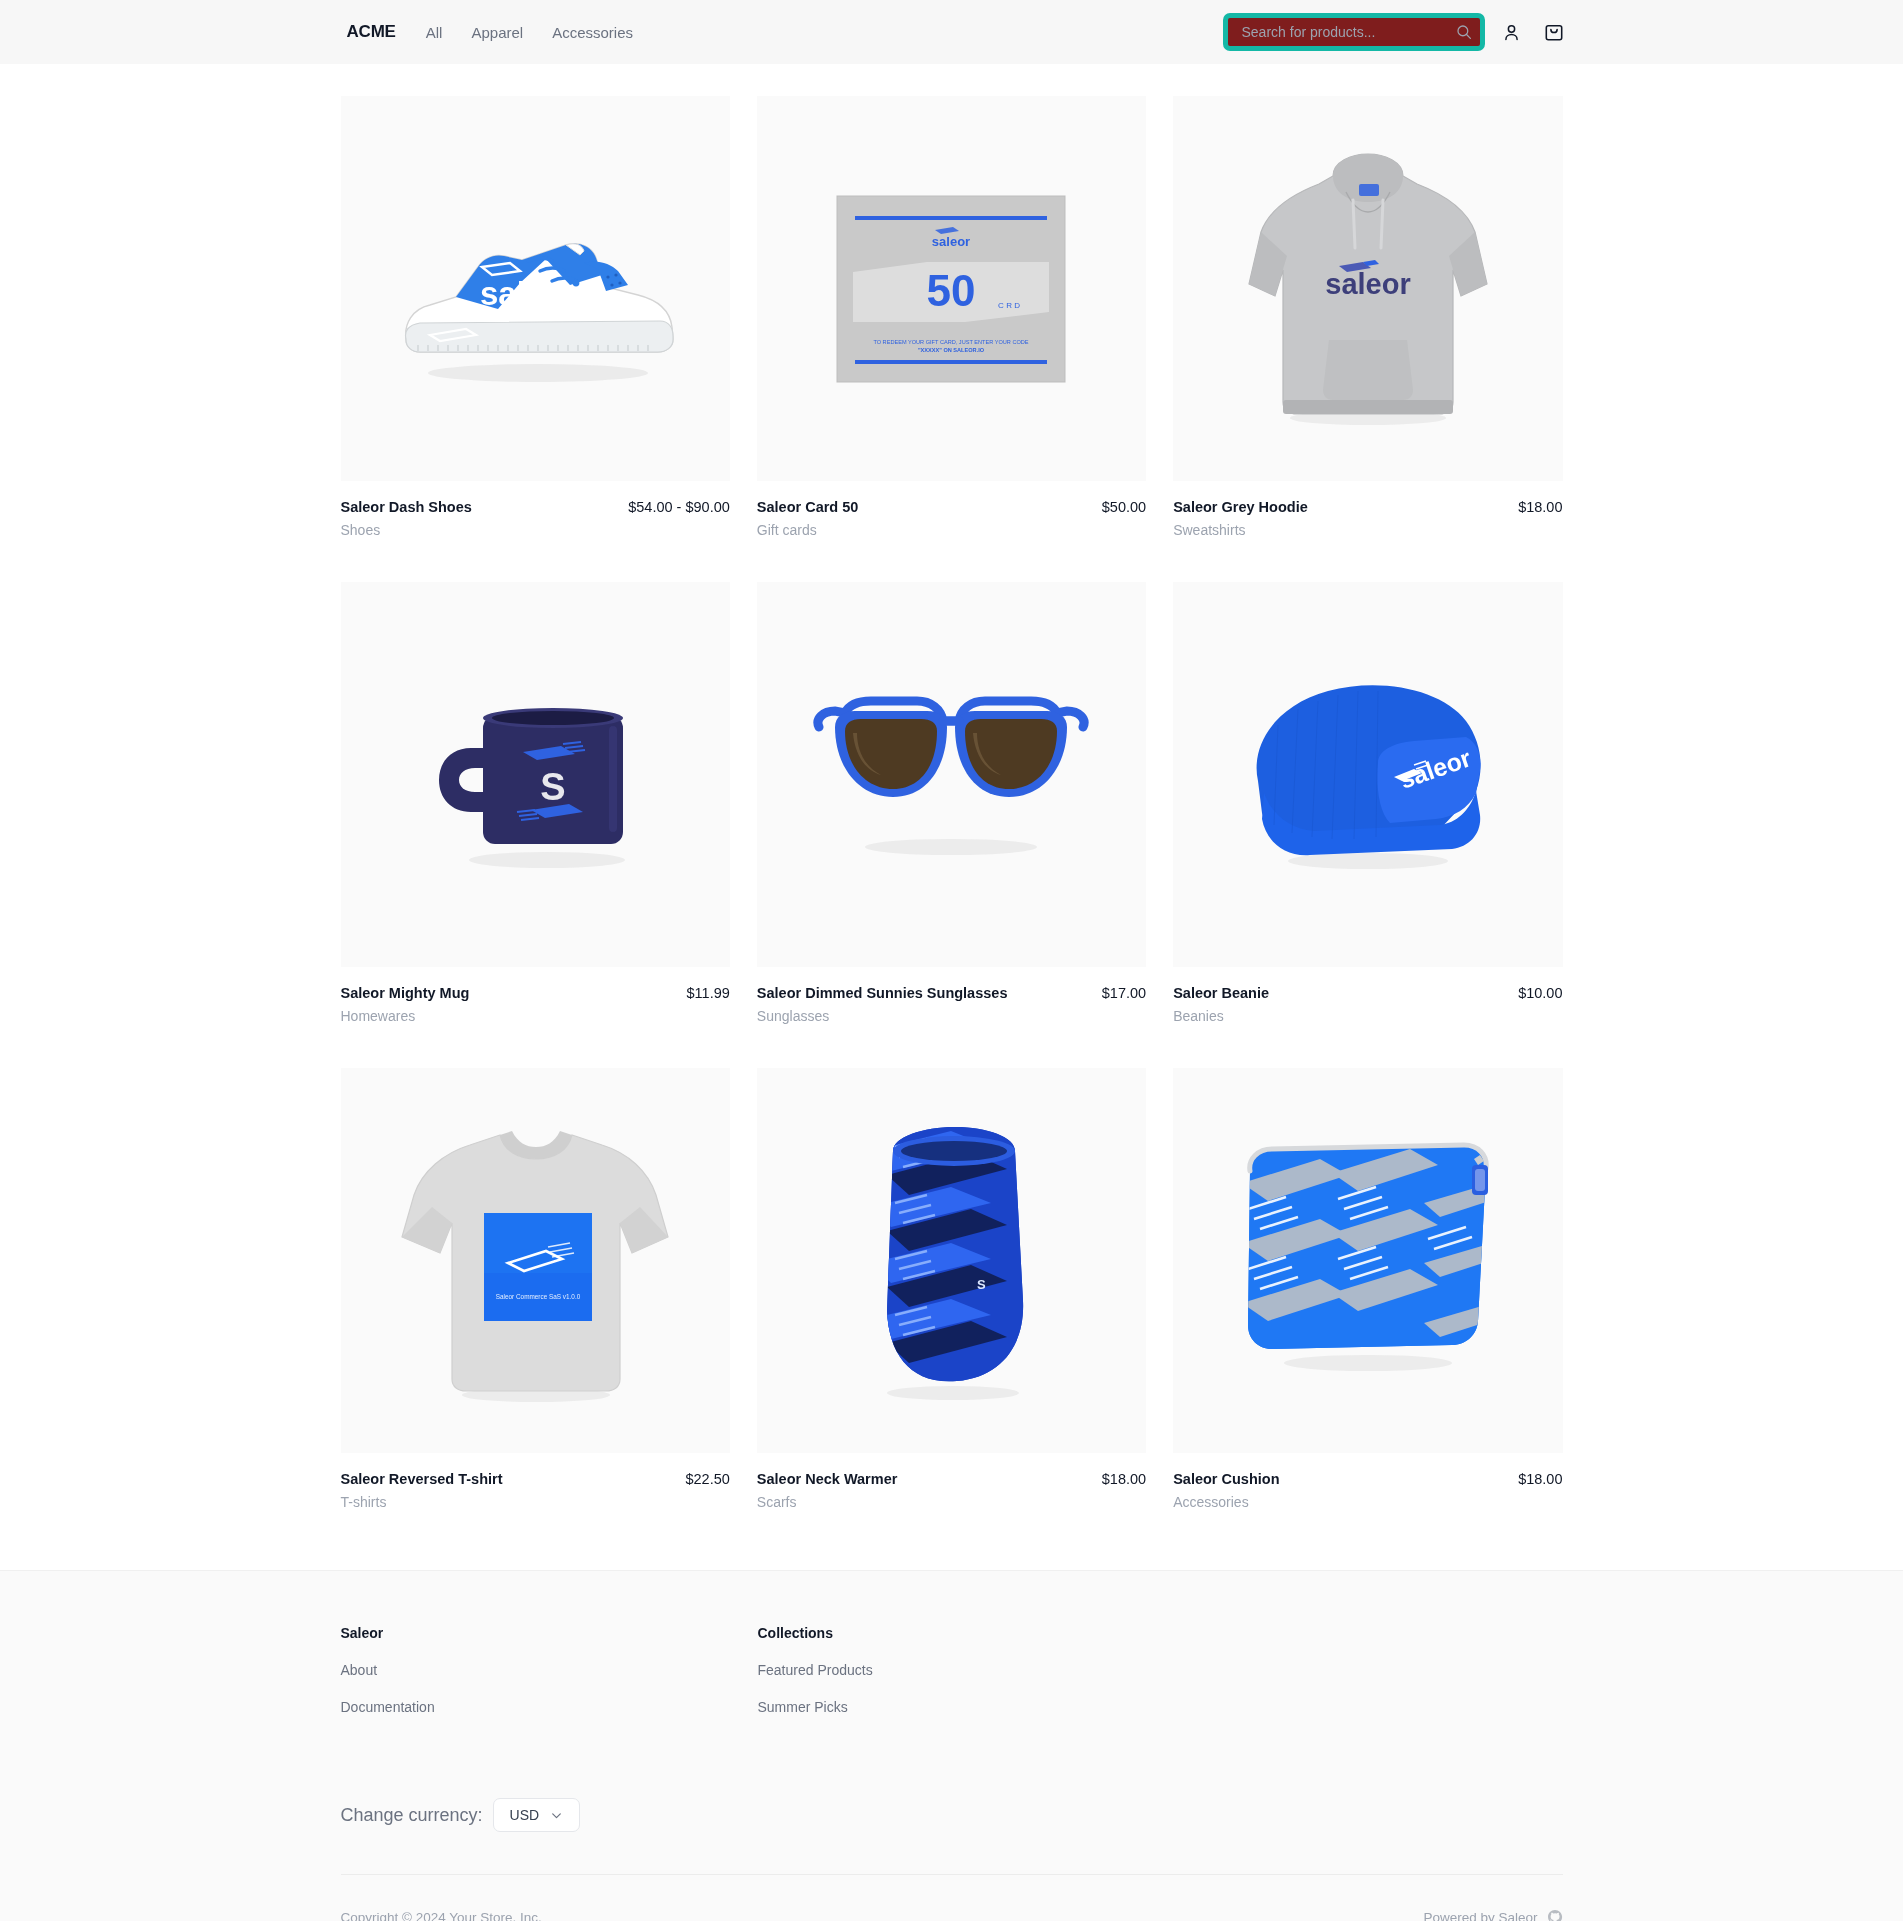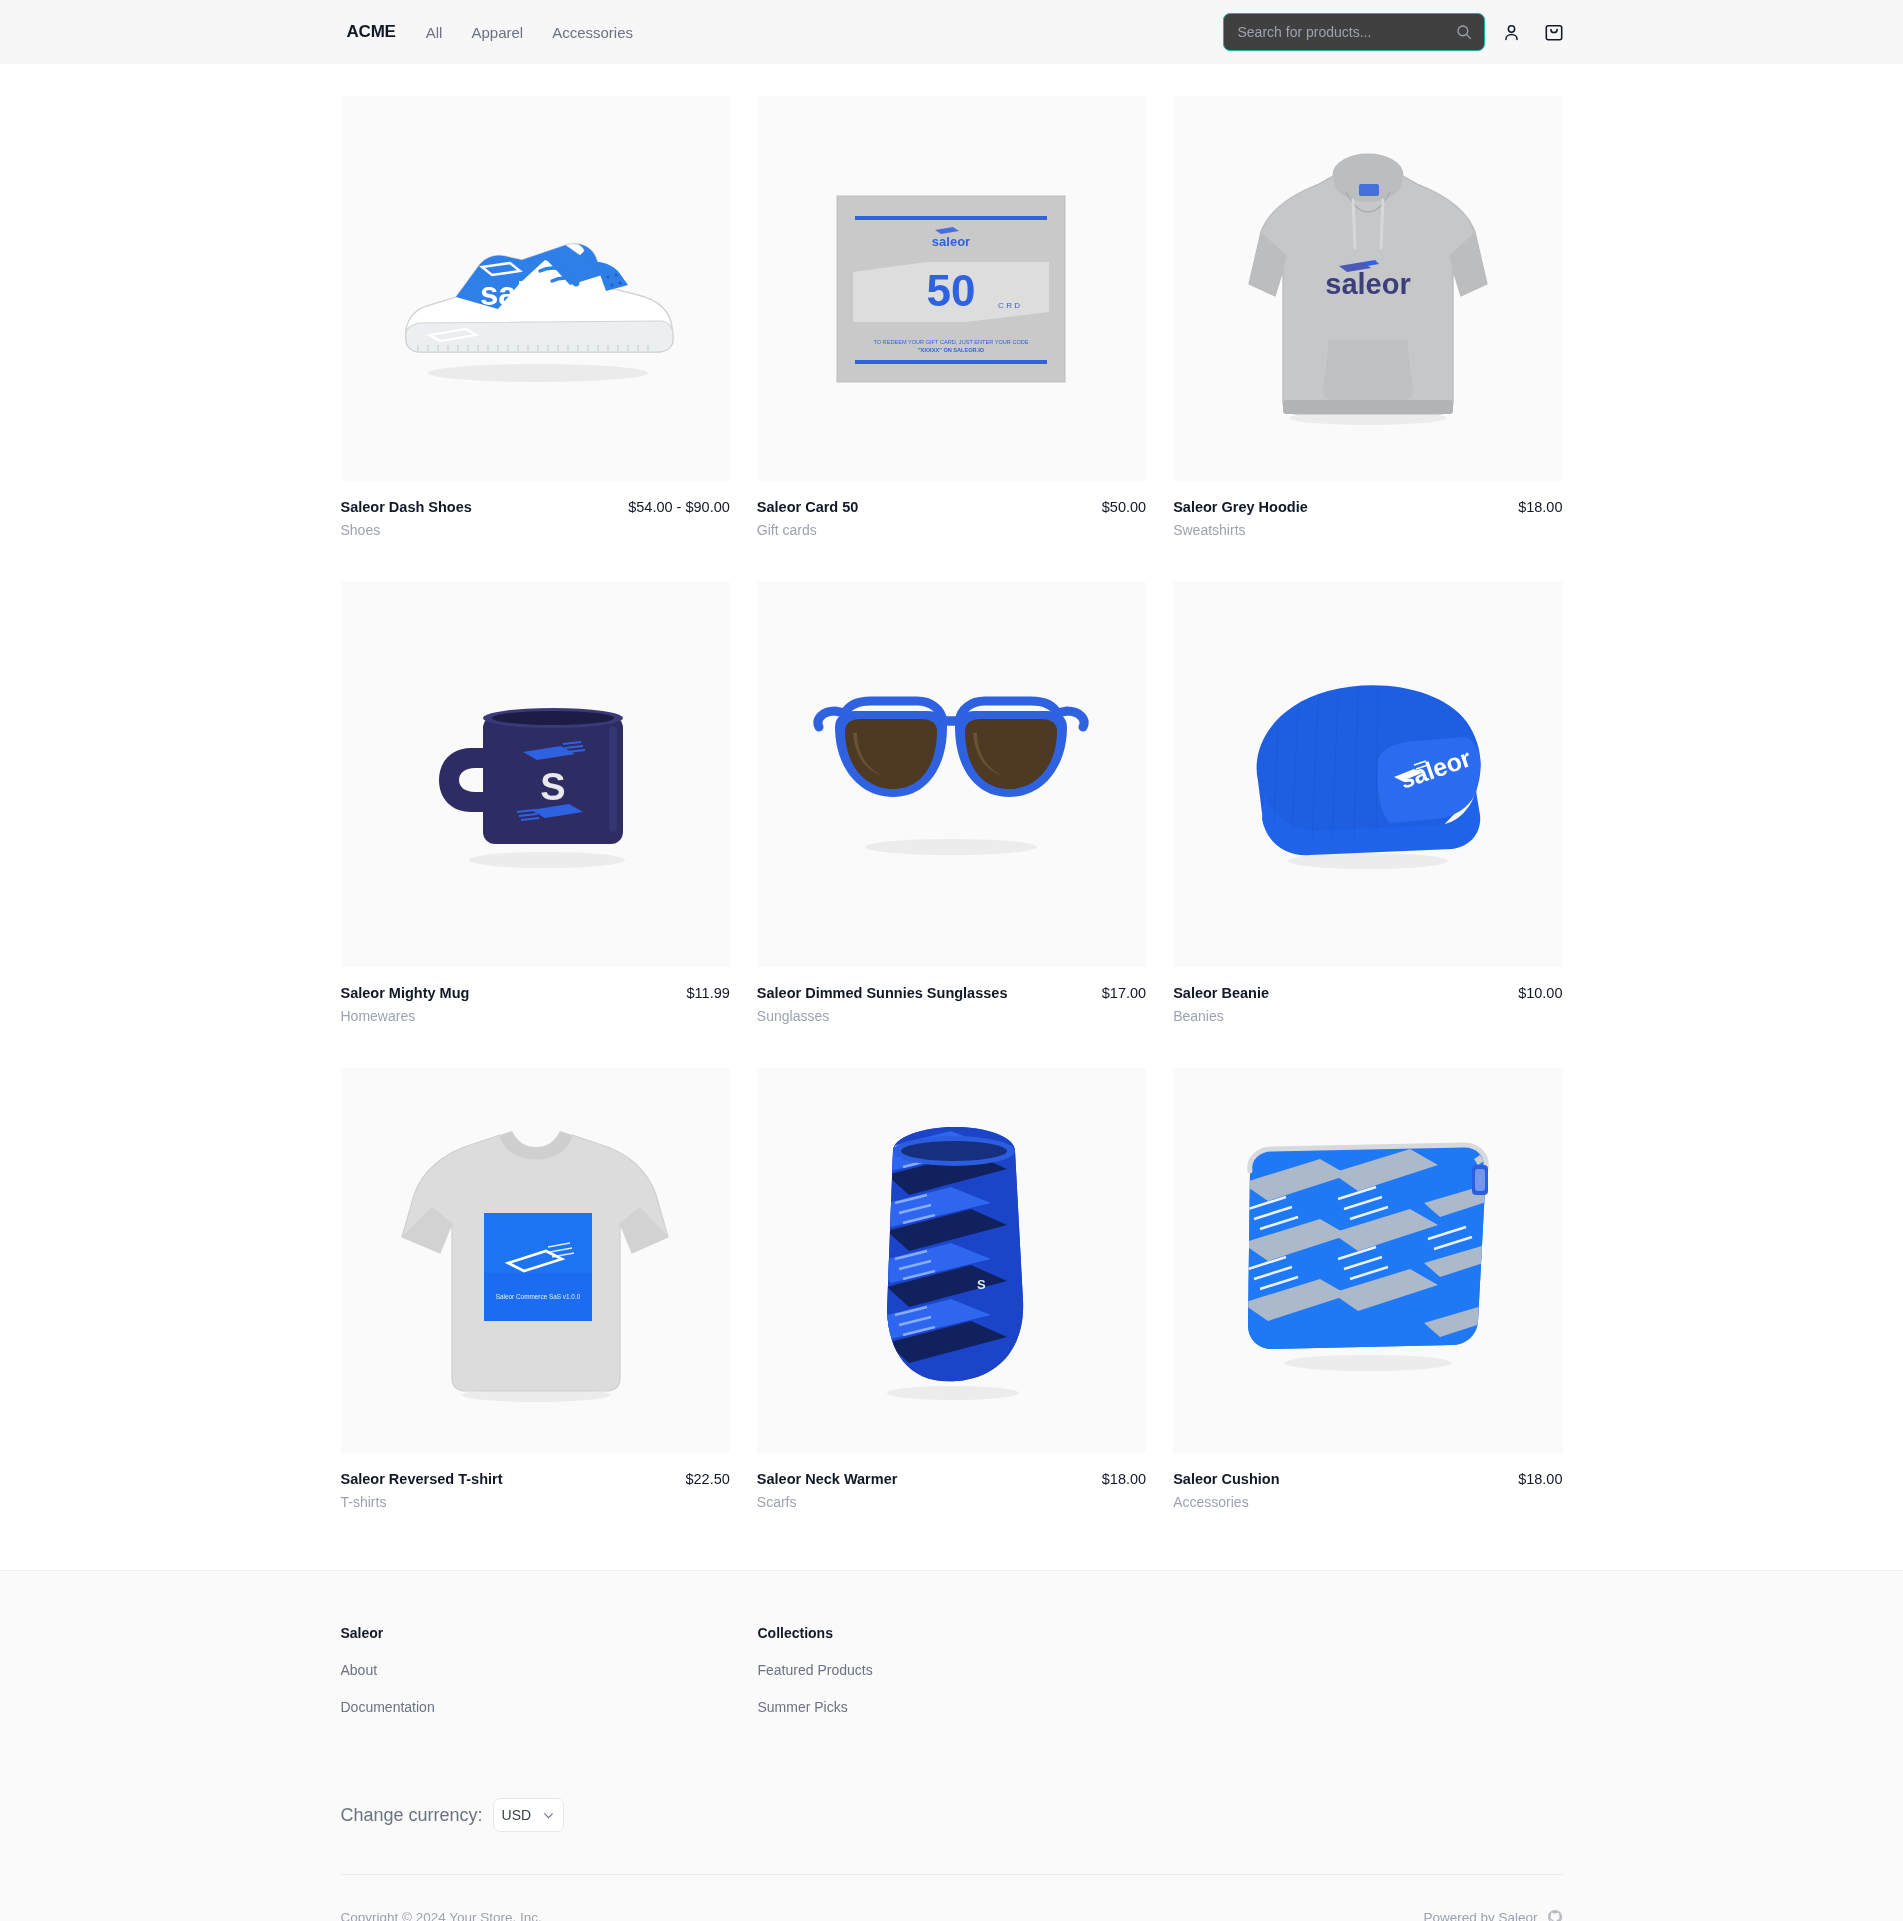--- a/index.html
+++ b/index.html
@@ -52,23 +52,23 @@
     gap: 12px;
   }
   .search-wrap {
     position: relative;
     width: 262px;
     height: 38px;
   }
   .search-input {
     width: 100%;
     height: 100%;
-    border: 1px solid #14b8a6;
+    border: 5px solid #14b8a6;
     border-radius: 7px;
-    background: #404040;
+    background: #7f1d1d;
     font-size: 14px;
     color: #9ca3af;
     padding: 0 38px 0 14px;
     font-family: "Liberation Sans", sans-serif;
     outline: none;
   }
   .search-input::placeholder { color: #9ca3af; }
   .search-icon {
     position: absolute;
     right: 12px;
@@ -170,21 +170,21 @@
   }
   .currency-label {
     font-size: 18px;
     color: #6b7280;
   }
   .currency-select {
     border: 1px solid #e5e7eb;
     background: #ffffff;
     border-radius: 7px;
     height: 34px;
-    padding: 0 8px;
+    padding: 0 16px;
     display: flex;
     align-items: center;
     gap: 11px;
     cursor: pointer;
   }
   .currency-value { font-size: 14px; color: #374151; }
   .bottom-bar {
     border-top: 1px solid #ececec;
     height: 85px;
     display: flex;

